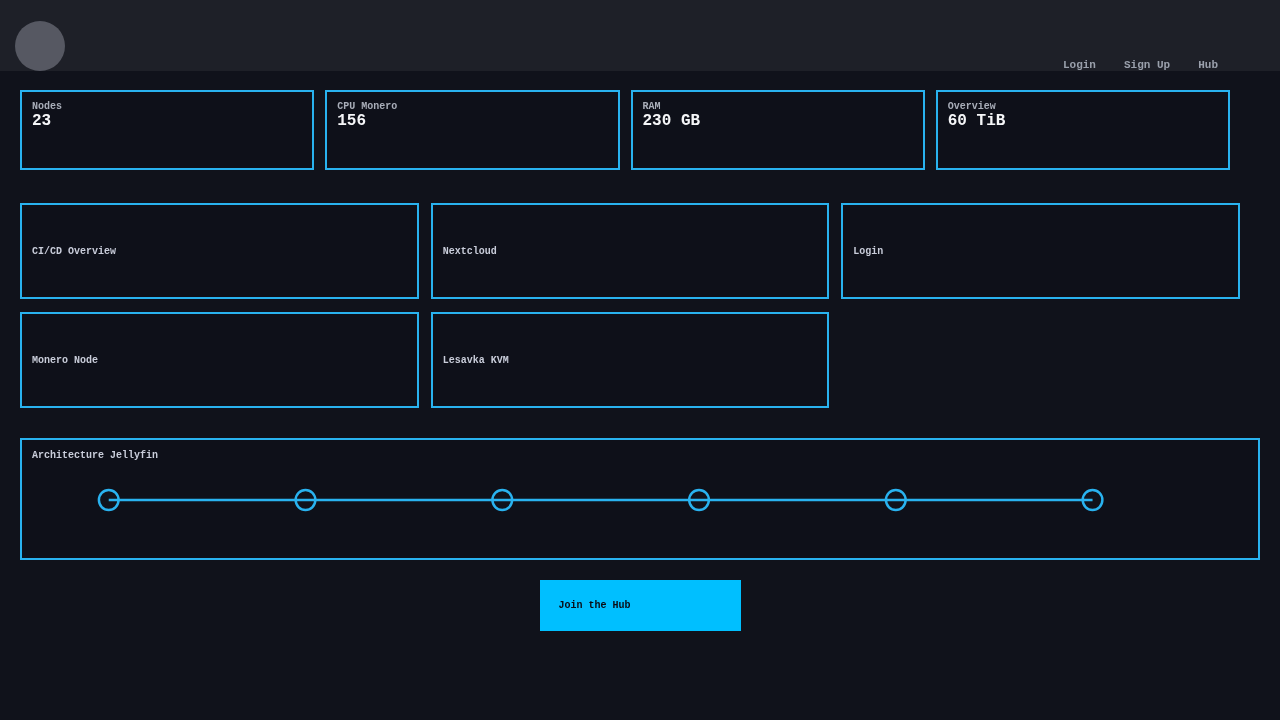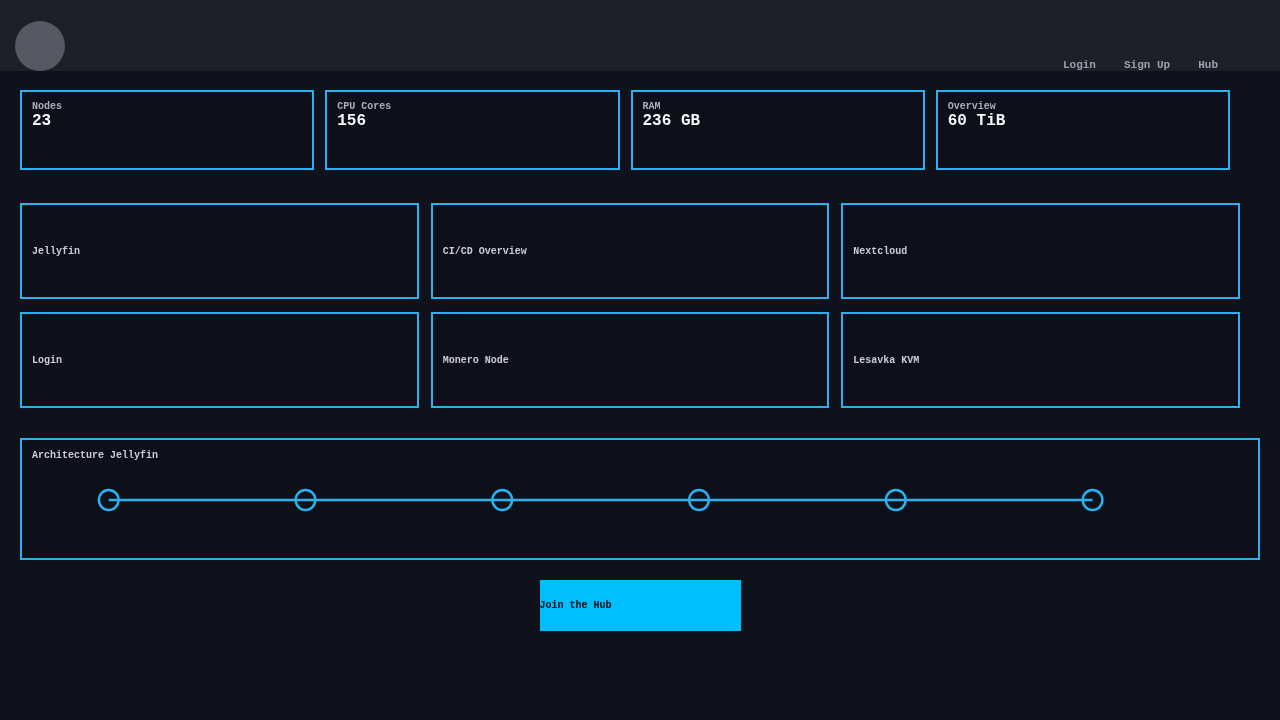--- a/index.html
+++ b/index.html
@@ -114,20 +114,21 @@
   .cta-button {
     width: 201px;
     height: 51px;
     background: #00bfff;
     border: none;
     color: #0a0c14;
     font-family: "Liberation Mono", "DejaVu Sans Mono", monospace;
     font-size: 10px;
     font-weight: bold;
     text-align: left;
+    padding-left: 19px;
     cursor: pointer;
   }
 </style>
 </head>
 <body>
 
 <div class="nav">
   <div class="avatar"></div>
   <div class="nav-spacer"></div>
   <div class="nav-links">
@@ -136,37 +137,34 @@
     <a class="nav-link">Hub</a>
   </div>
 </div>
 
 <div class="stats">
   <div class="stat-card">
     <div class="stat-label">Nodes</div>
     <div class="stat-value">23</div>
   </div>
   <div class="stat-card">
-    <div class="stat-label">CPU Cores</div>
+    <div class="stat-label">CPU Monero</div>
     <div class="stat-value">156</div>
   </div>
   <div class="stat-card">
     <div class="stat-label">RAM</div>
-    <div class="stat-value">236 GB</div>
+    <div class="stat-value">230 GB</div>
   </div>
   <div class="stat-card">
     <div class="stat-label">Overview</div>
     <div class="stat-value">60 TiB</div>
   </div>
 </div>
 
 <div class="services">
-  <div class="service-card">
-    <div class="service-title">Jellyfin</div>
-  </div>
   <div class="service-card">
     <div class="service-title">CI/CD Overview</div>
   </div>
   <div class="service-card">
     <div class="service-title">Nextcloud</div>
   </div>
   <div class="service-card">
     <div class="service-title">Login</div>
   </div>
   <div class="service-card">

